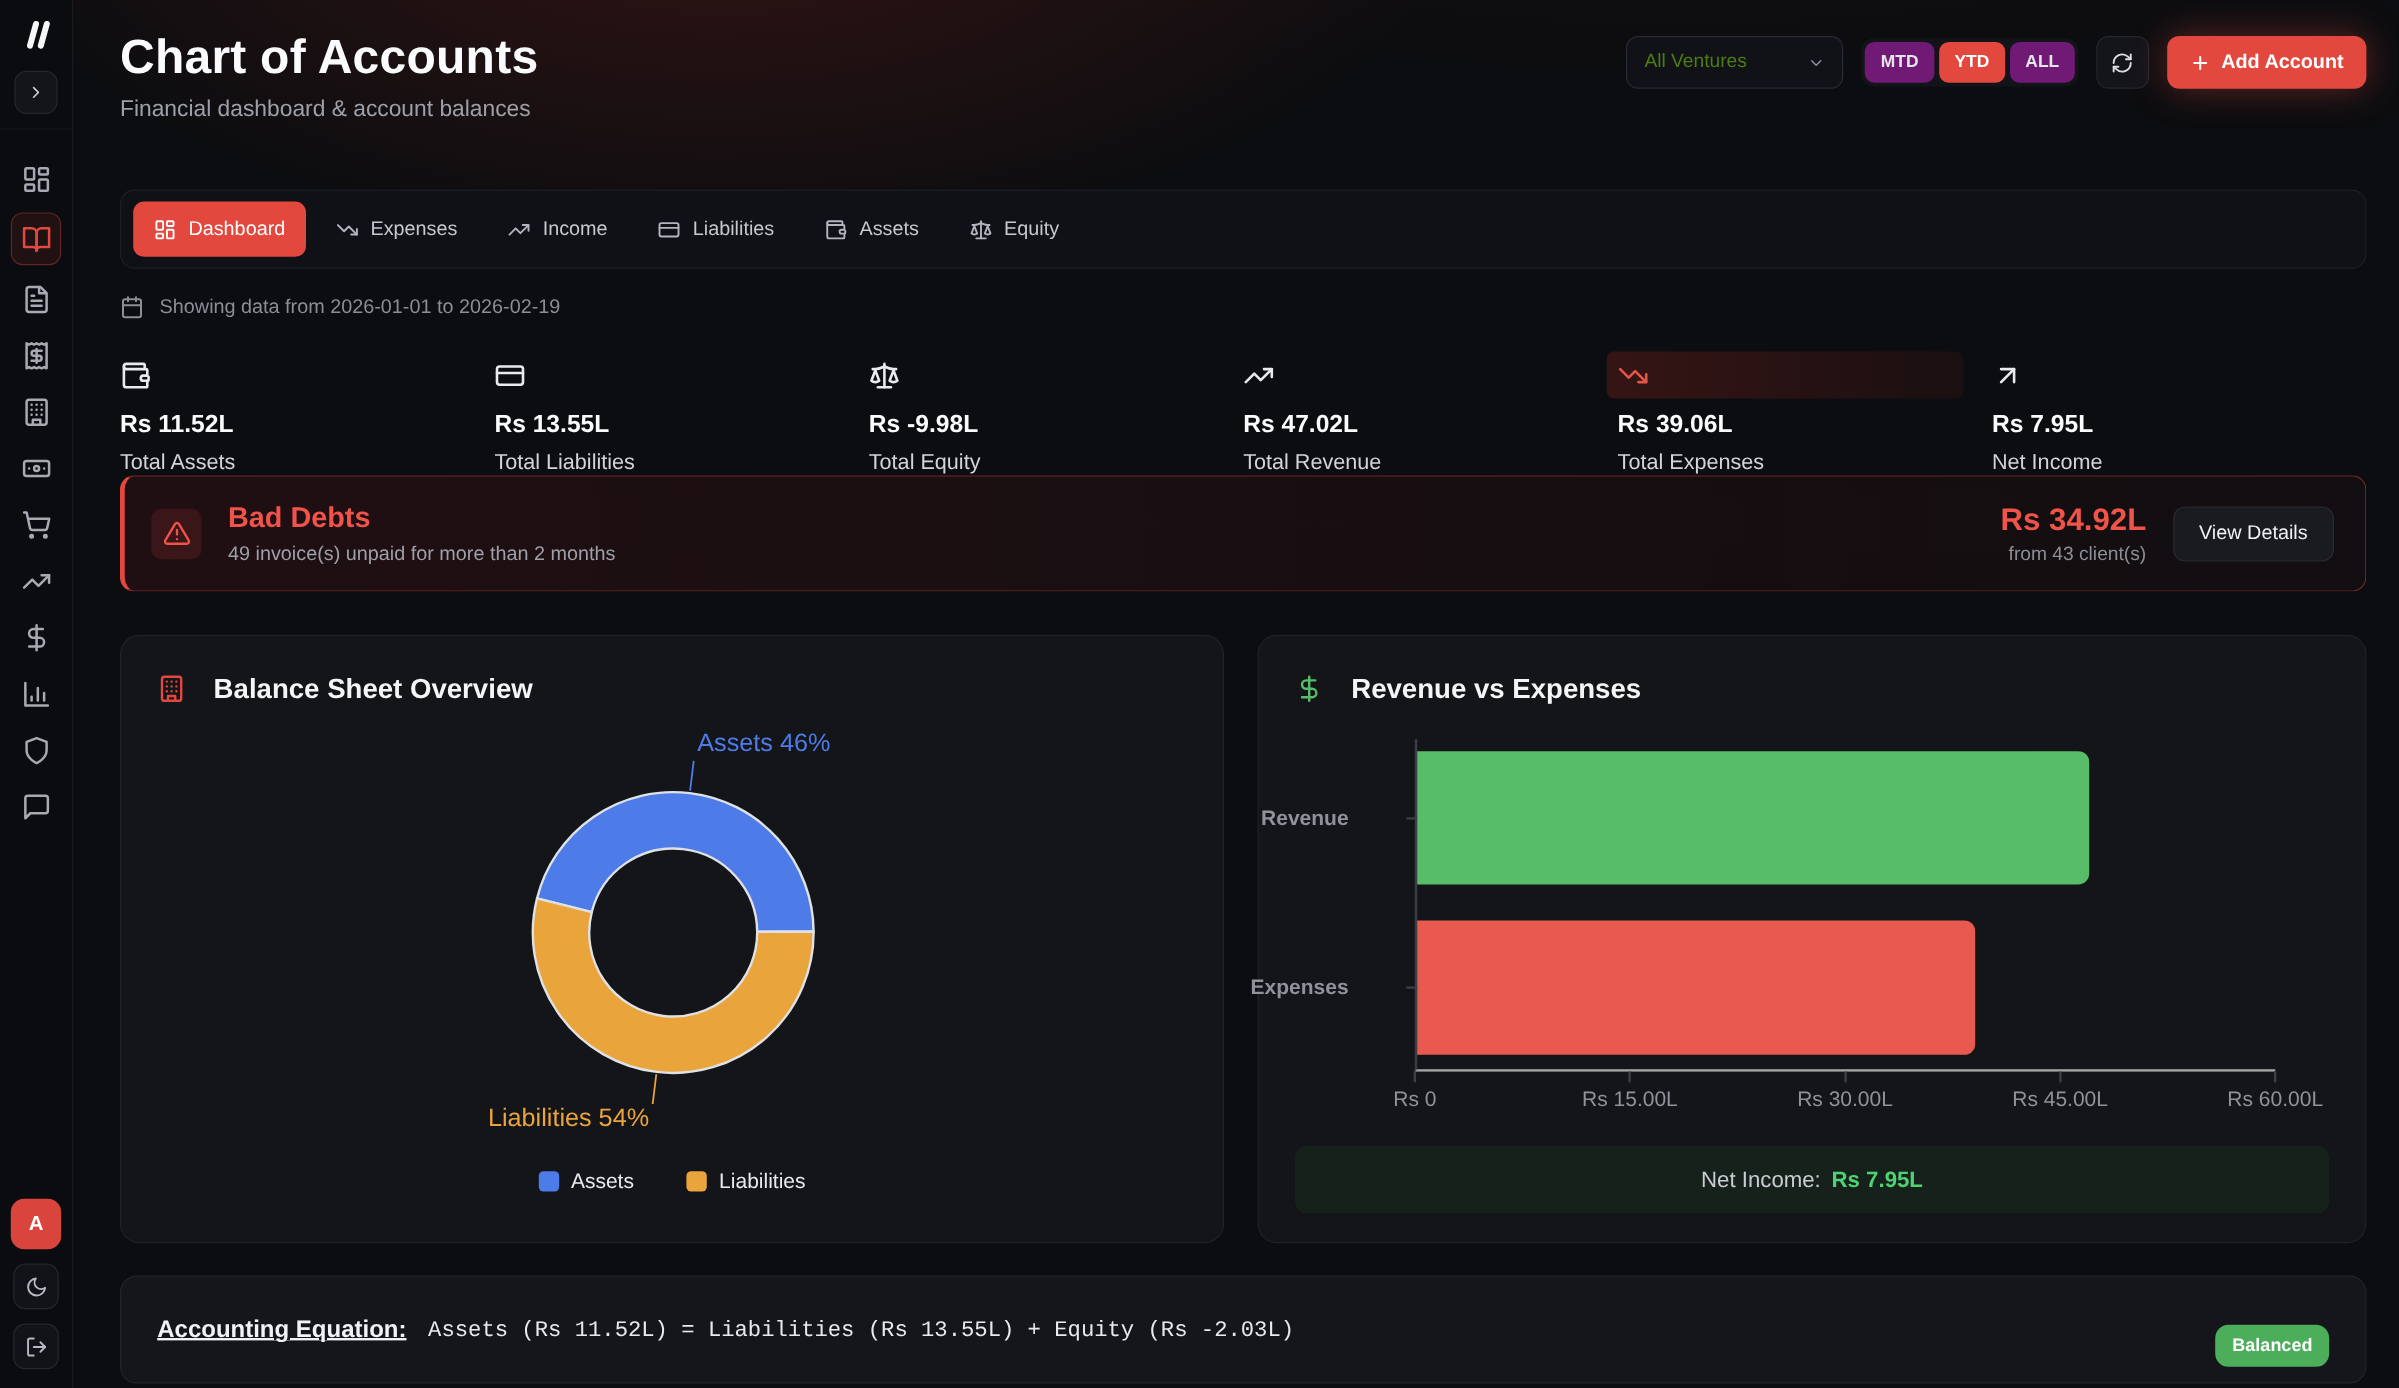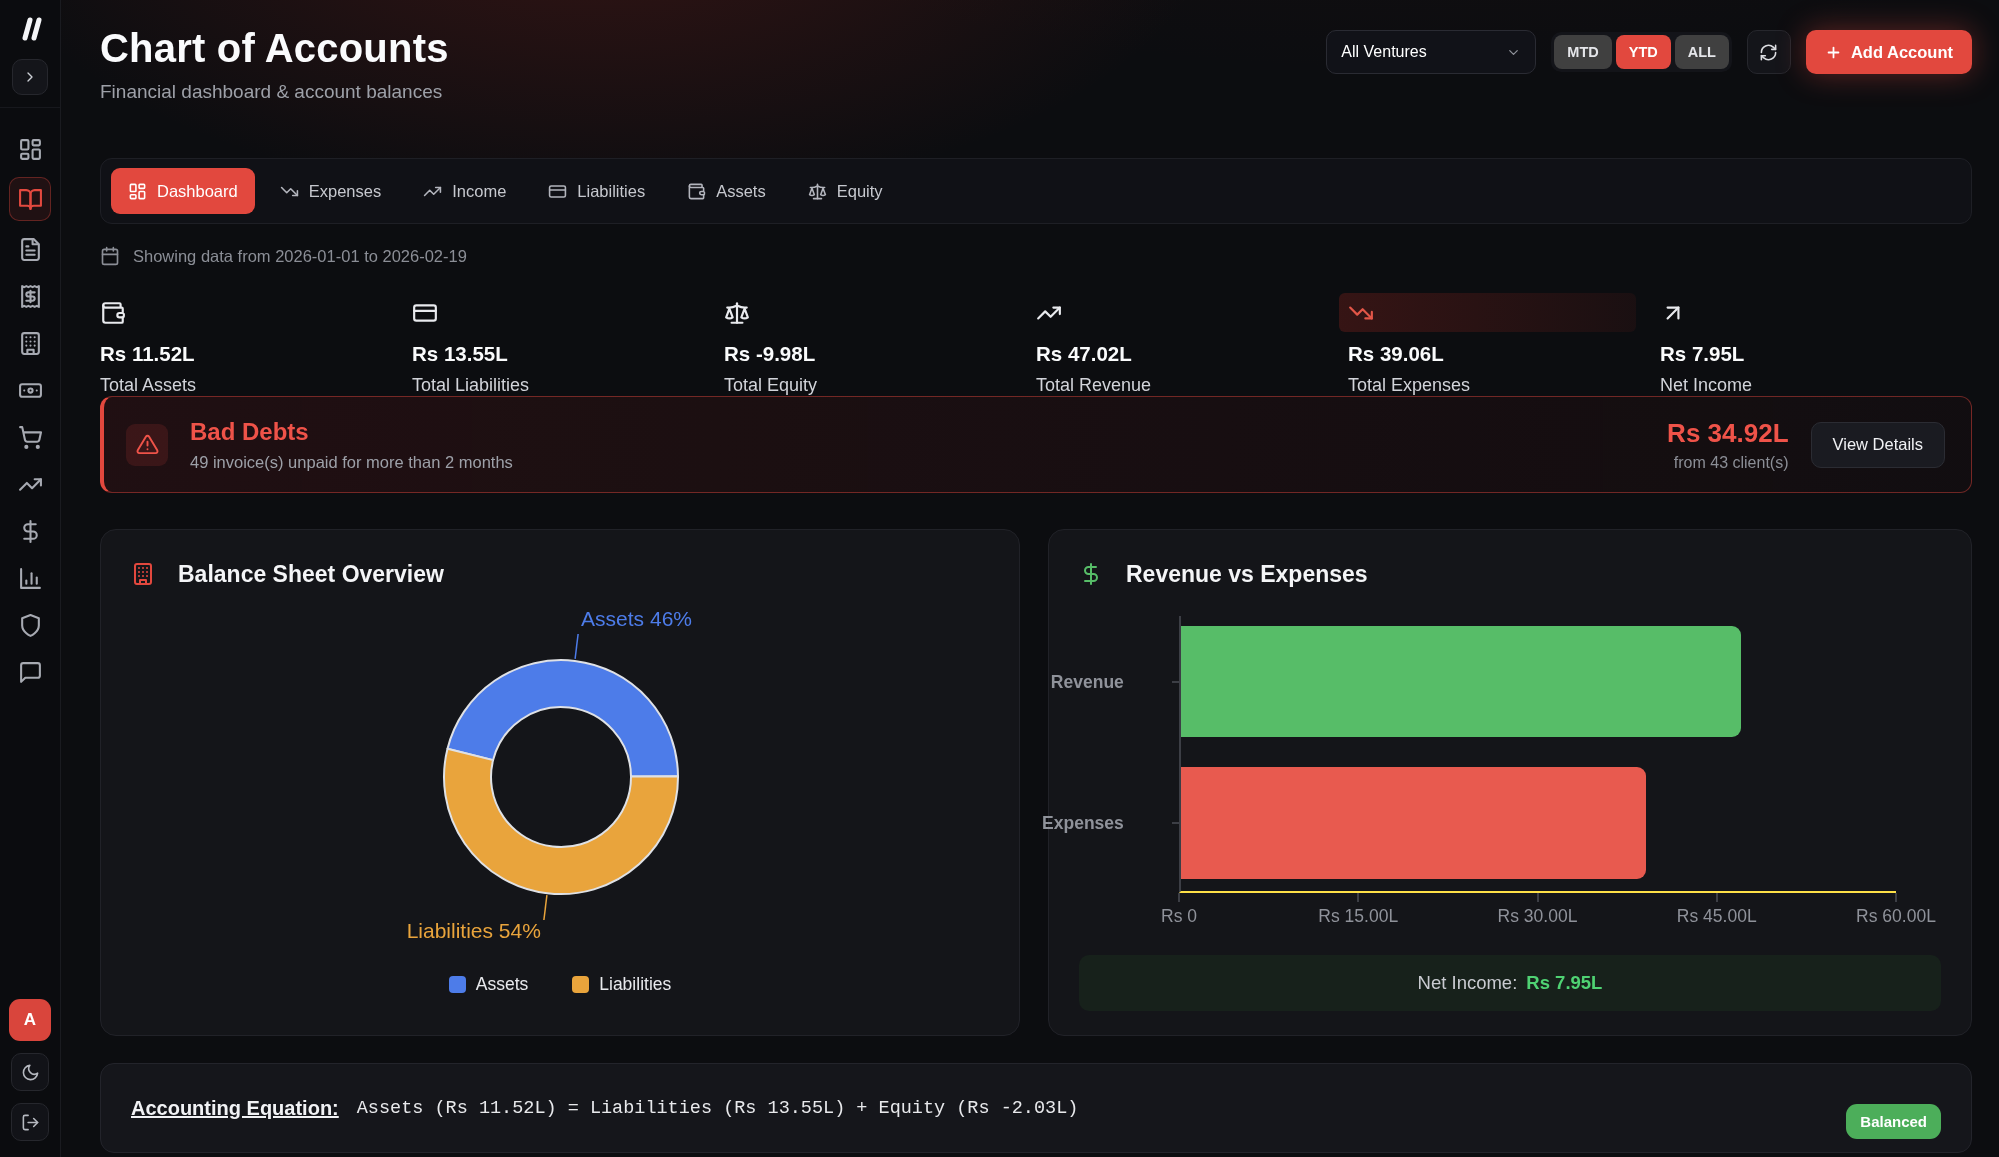--- a/index.html
+++ b/index.html
@@ -34,24 +34,24 @@
   .avatar { width:42px; height:42px; border-radius:11px; background:#d9453c; color:#fff; font-weight:700; font-size:17px; display:flex; align-items:center; justify-content:center; cursor:pointer; }
   .icon-btn { width:38px; height:38px; border-radius:10px; border:1px solid #26272d; background:#121318; color:#b6b9c0; display:flex; align-items:center; justify-content:center; cursor:pointer; }
   .icon-btn svg.i { width:19px; height:19px; }
 
   
   .main { flex:1; padding:26px 27px 0 39px; position:relative; }
   .header-row { display:flex; justify-content:space-between; align-items:flex-start; }
   .page-title { font-size:40px; font-weight:700; letter-spacing:.2px; color:#fafbfd; }
   .page-subtitle { margin-top:10px; font-size:19px; color:#9da0a8; }
   .controls { display:flex; align-items:center; gap:15px; margin-top:4px; }
-  .select { height:44px; width:210px; background:#111218; border:1px solid #2a2b33; border-radius:10px; padding:0 14px; display:flex; align-items:center; justify-content:space-between; font-size:16px; color:#ffffff; cursor:pointer; }
+  .select { height:44px; width:181px; background:#111218; border:1px solid #2a2b33; border-radius:10px; padding:0 14px; display:flex; align-items:center; justify-content:space-between; font-size:16px; color:#4d7c0f; cursor:pointer; }
   .select svg.i { width:15px; height:15px; color:#8f929a; }
   .segmented { display:flex; background:#131419; border-radius:10px; padding:3px; gap:4px; }
-  .seg { height:34px; padding:0 13px; border-radius:8px; background:#404040; color:#e5e6ea; font-size:14.5px; font-weight:600; display:flex; align-items:center; cursor:pointer; }
+  .seg { height:34px; padding:0 13px; border-radius:8px; background:#701a75; color:#e5e6ea; font-size:14.5px; font-weight:600; display:flex; align-items:center; cursor:pointer; }
   .seg.active { background:#e2483e; color:#fff; }
   .refresh-btn { width:44px; height:44px; border-radius:10px; border:1px solid #26272d; background:#14151a; color:#dcdde2; display:flex; align-items:center; justify-content:center; cursor:pointer; }
   .refresh-btn svg.i { width:19px; height:19px; }
   .btn-primary { height:44px; padding:0 19px; background:#e2483e; border:none; border-radius:10px; color:#fff; font-size:16.5px; font-weight:600; display:flex; align-items:center; gap:9px; cursor:pointer; box-shadow:0 0 30px rgba(226,72,62,.40); }
   .btn-primary svg.i { width:17px; height:17px; stroke-width:2.5; }
 
   .tabbar { margin-top:55px; background:#101116; border:1px solid #1e1f25; border-radius:12px; padding:9px 10px; display:flex; align-items:center; gap:8px; }
   .tab { display:flex; align-items:center; gap:10px; padding:0 17px; height:46px; border-radius:9px; color:#c6c8ce; font-size:16.5px; cursor:pointer;text-align:right; }
   .tab svg.i { width:19px; height:19px; color:#b3b5bd; }
   .tab.active { background:#e2483e; color:#fff; }
@@ -87,21 +87,21 @@
   .panel-head { display:flex; align-items:center; gap:23px; font-size:23px; font-weight:700; color:#f4f5f7; height:32px; }
   .panel-head svg.i { width:24px; height:24px; }
   .icon-red { color:#e2483e; } .icon-green { color:#57bd68; }
 
   #donut-svg { width:860px; height:352px; margin-top:20px; overflow:visible; display:block; font-family:"Liberation Sans", sans-serif; }
   .legend { margin-top:12px; display:flex; justify-content:center; gap:44px; }
   .legend-item { display:flex; align-items:center; gap:10px; font-size:17.5px; color:#e8e9ed; cursor:pointer; }
   .legend-item .swatch { width:17px; height:17px; border-radius:4px; display:inline-block; }
 
   .bar-area { position:relative; }
-  .bar-chart { position:relative; margin:26px 45px 0 100px; height:277px; border-left:2px solid #3c3e45; border-bottom:2px solid #fde047;font-weight:bold; }
+  .bar-chart { position:relative; margin:26px 45px 0 100px; height:277px; border-left:2px solid #3c3e45; border-bottom:2px solid #a3a3a3;font-weight:bold; }
   .bar { position:absolute; left:0; border-radius:0 9px 9px 0; }
   .ytickmark { position:absolute; left:-9px; width:9px; height:2px; background:#3c3e45; }
   .bar-ylabel { position:absolute; right:108%; transform:translateY(-50%); color:#8f929a; font-size:17.5px; white-space:nowrap; }
   .bar-xticks { position:relative; margin:0 45px 0 100px; height:40px; }
   .xtick { position:absolute; top:0; width:2px; height:9px; background:#3c3e45; transform:translateX(-1px); }
   .xtick-label { position:absolute; top:13px; transform:translateX(-50%); font-size:17.5px; color:#8f929a; white-space:nowrap; }
   .net-income-box { margin-top:22px; height:56px; background:#17211b; border-radius:10px; display:flex; align-items:center; justify-content:center; gap:9px; font-size:18.5px; }
   .ni-label { color:#c9cbd1; }
   .ni-value { color:#4fd273; font-weight:700; }
 

